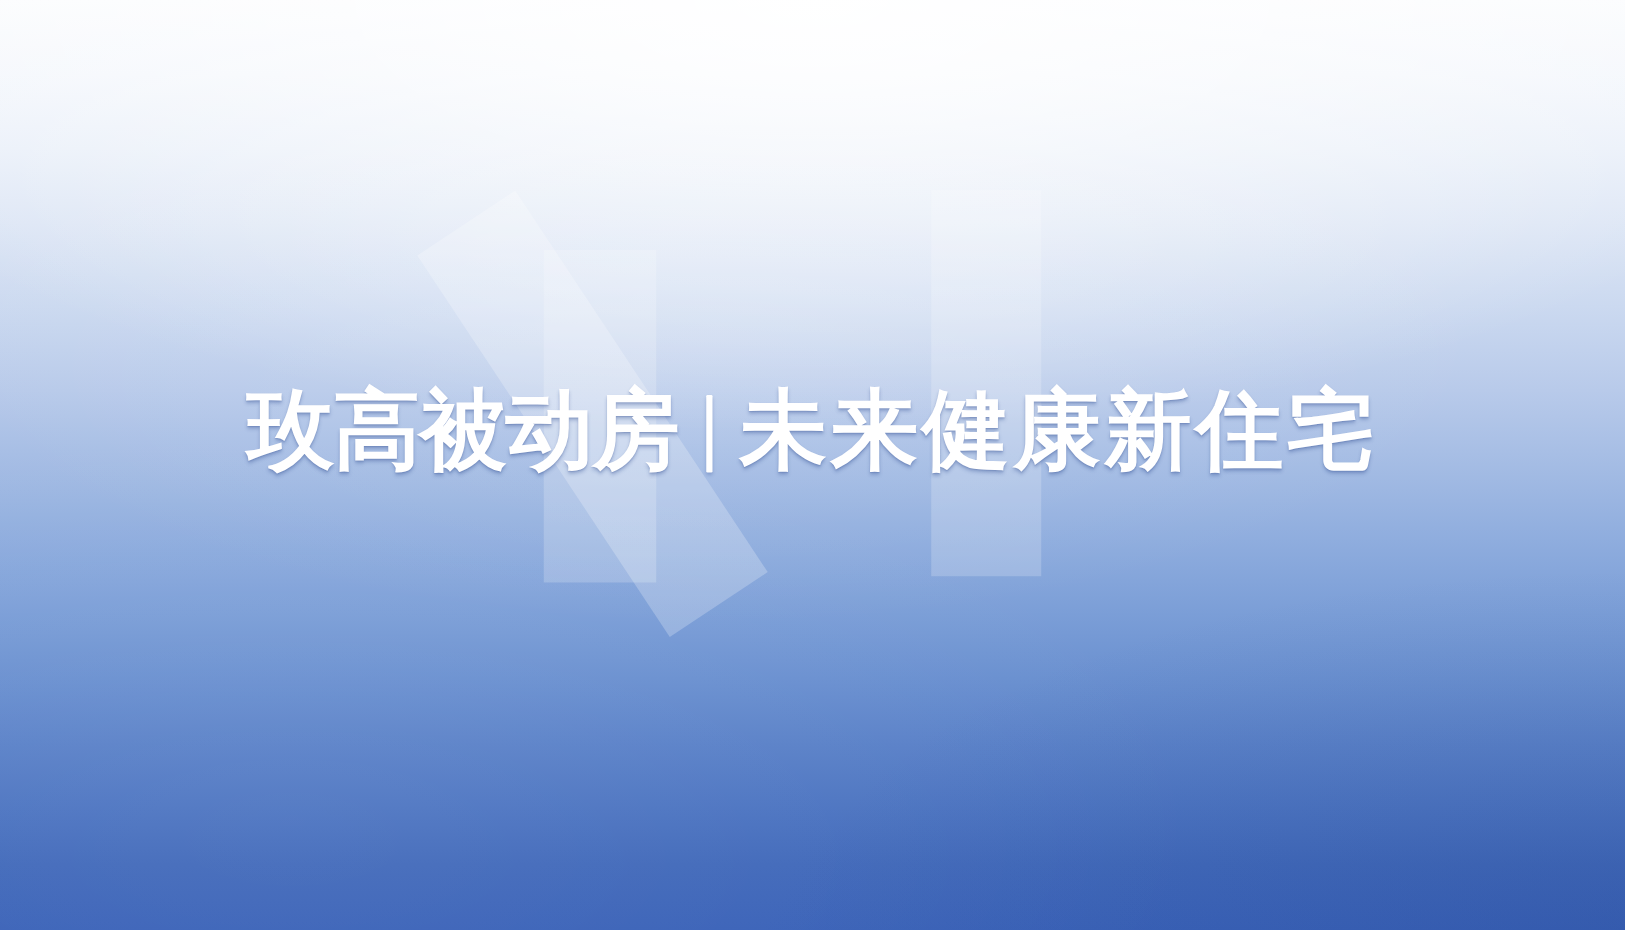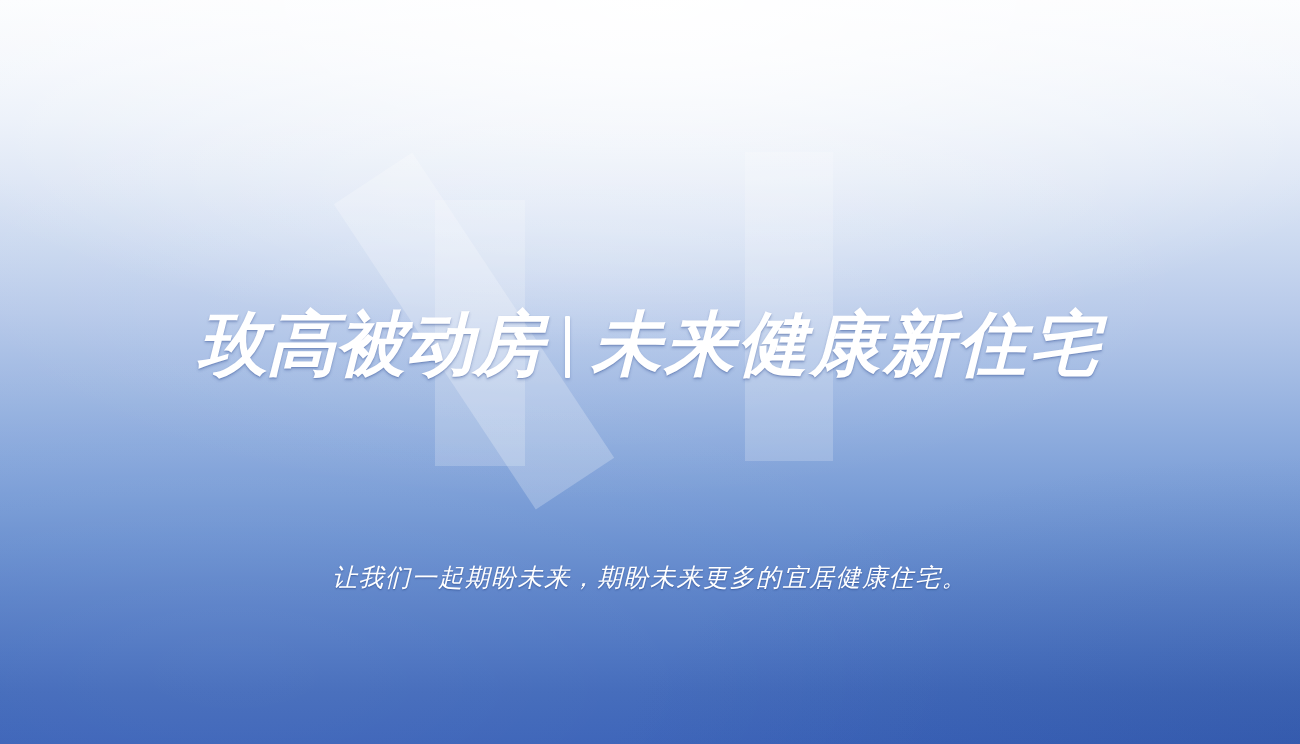--- a/index.html
+++ b/index.html
@@ -101,21 +101,20 @@
         rgba(24,52,120,0.0) 65%);
   }
 
   
   .content {
     position: absolute;
     left: 0;
     top: 0;
     width: 1300px;
     height: 568px;
-    font-style: italic;
   }
 
   .headline {
     position: absolute;
     left: 0;
     top: 296px;
     width: 1300px;
     text-align: center;
     white-space: nowrap;
     color: #ffffff;
@@ -174,16 +173,15 @@
 
   <div class="sheen"></div>
   <div class="vignette"></div>
 
   <div class="content">
 
     <div class="headline">
       <span class="seg-a">玫高被动房</span><span class="divider"></span><span class="seg-b">未来健康新住宅</span>
     </div>
 
-    <div class="subtitle">让我们一起期盼未来，期盼未来更多的宜居健康住宅。</div>
 
   </div>
 </div>
 
 </body></html>

